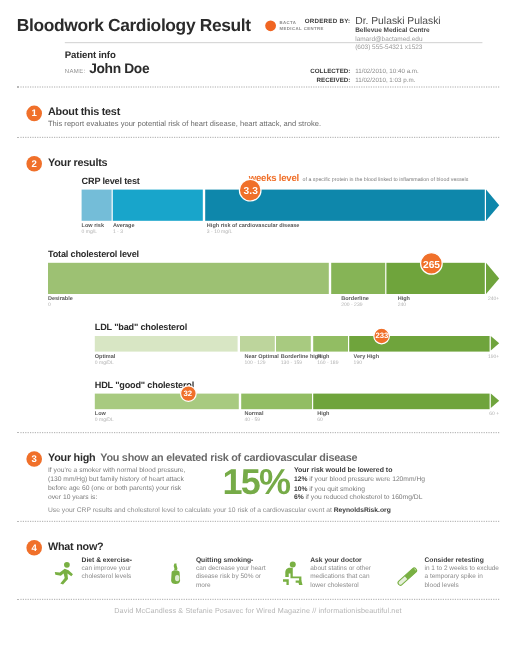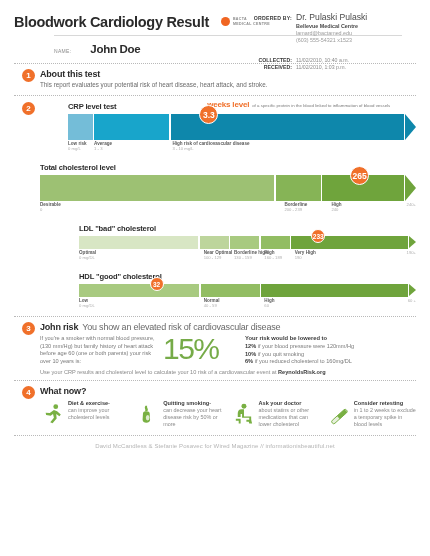--- a/index.html
+++ b/index.html
@@ -44,40 +44,40 @@
   .ob-row { display: flex; font-size: 5.2px; line-height: 7px; }
   .ob-row .k { width: 46px; text-align: right; padding-right: 4px; font-weight: bold; color: #3a3a3a; }
   .ob-row .v { color: #8a8a8a; }
   .collected-grp { position: absolute; right: 12px; top: 57px; width: 168px; }
 
   .hr-thin { border-top: 1px solid #d8d8d8; margin: 5px 14px 0 40px; }
   .hr-dot { border-top: 1px dotted #b9b9b9; margin: 0 14px 0 14px; }
 
   .patient { padding: 5px 0 0 40px; }
   .patient h2 { font-size: 8px; font-weight: bold; color: #2b2b2b; letter-spacing: -0.1px; }
-  .p-name-row { display: flex; align-items: baseline; margin-top: 2px; gap: 16px; }
+  .p-name-row { display: flex; align-items: baseline; margin-top: 2px; }
   .p-lbl { font-size: 5px; color: #8a8a8a; letter-spacing: 0.3px; margin-right: 3px; }
   .p-name { font-size: 11.5px; font-weight: bold; color: #2b2b2b; letter-spacing: -0.3px; }
   .p-meta { display: flex; align-items: baseline; margin-top: 3px; gap: 3px; }
   .p-val { font-size: 6.2px; font-weight: bold; color: #2b2b2b; }
   .p-val.dob { font-size: 7.2px; }
   .gap { width: 6px; }
 
   
   .section { position: relative; padding-left: 40px; padding-right: 14px; }
-  .sec-head { display: flex; align-items: flex-start; margin-top: 5px; }
+  .sec-head { display: flex; align-items: flex-start; margin-top: 15px; }
   .badge {
     position: absolute; left: 22px;
     width: 13px; height: 13px; border-radius: 50%;
     background: #f0702a; color: #fff;
     font-size: 8px; font-weight: bold;
     display: flex; align-items: center; justify-content: center;
   }
   .sec-title { font-size: 9px; font-weight: bold; color: #2b2b2b; letter-spacing: -0.2px; }
-  .sec-sub { font-size: 9px; font-weight: normal; color: #6a6a6a; margin-left: 4px; letter-spacing: -0.2px;}
+  .sec-sub { font-size: 9px; font-weight: bold; color: #6a6a6a; margin-left: 4px; letter-spacing: -0.2px;}
   .sec-desc { font-size: 6.3px; color: #6a6a6a; margin-top: 2px; line-height: 8px; }
 
   
   .chart-title { font-size: 7.6px; font-weight: bold; color: #2b2b2b; margin-bottom: 3px; letter-spacing: -0.15px; }
   .bar-wrap { position: relative; }
   .bar { display: flex; height: 26px; position: relative; }
   .seg { height: 100%; margin-right: 1.5px; }
   .seg:last-child { margin-right: 0; }
   .arrow-cap {
     width: 0; height: 0; flex: 0 0 auto;
@@ -107,22 +107,22 @@
   }
   .yl-strong { font-size: 8px; font-weight: bold; color: #f0702a; letter-spacing: -0.2px; }
   .yl-rest { font-size: 4.4px; color: #7a7a7a; margin-left: 3px; }
 
   .indent { margin-left: 39px; }
 
   
   .risk-body { display: flex; margin-top: 3px; }
   .risk-left { width: 123px; font-size: 5.6px; color: #7a7a7a; line-height: 7.6px; }
   .risk-pct {
-    width: 78px; text-align: left;
-    font-size: 30px; font-weight: normal; color: #76ab48;
+    width: 78px; text-align: right;
+    font-size: 30px; font-weight: bold; color: #76ab48;
     letter-spacing: -1.5px; line-height: 32px; margin-top: -2px;
   }
   .risk-right { flex: 1; padding-left: 4px; }
   .risk-right h4 { font-size: 5.8px; font-weight: bold; color: #3a3a3a; margin-bottom: 2px; }
   .risk-right li { list-style: none; font-size: 5.6px; color: #7a7a7a; line-height: 7.6px; }
   .risk-right li b { color: #3a3a3a; }
   .risk-foot { font-size: 5.6px; color: #8a8a8a; margin-top: 3px; }
   .risk-foot b { color: #3a3a3a; }
 
   
@@ -173,20 +173,21 @@
       </div>
       <div class="ob-row">
         <div class="k">RECEIVED:</div>
         <div class="v">11/02/2010, 1:03 p.m.</div>
       </div>
     </div>
 
     <div class="hr-thin"></div>
 
     <div class="patient">
+      <h2>Patient info</h2>
       <div class="p-name-row">
         <span class="p-lbl">NAME:</span>
         <span class="p-name">John Doe</span>
       </div>
     </div>
   </div>
 
   <div style="height:8px"></div>
   <div class="hr-dot"></div>
 
@@ -196,20 +197,23 @@
       <span class="sec-title">About this test</span>
     </div>
     <div class="sec-desc">This report evaluates your potential risk of heart disease, heart attack, and stroke.</div>
   </div>
 
   <div style="height:6px"></div>
   <div class="hr-dot"></div>
 
   <div class="section" style="margin-top:5px;">
     <div class="badge">2</div>
+    <div class="sec-head">
+      <span class="sec-title">Your results</span>
+    </div>
 
     <div id="charts" style="margin-top:6px;">
         <div class="bar-wrap " style="margin-top: 4px; padding-left: 28px;">
           <div class="chart-title">CRP level test</div>
           <div class="yourlevel" style="left: 44.5%; top: -2px;">
             <span class="yl-strong">weeks level</span>
             <span class="yl-rest">of a specific protein in the blood linked to inflammation of blood vessels</span>
           </div>
           <div class="bar">
             <div class="seg" style="width: 7.5%; background: rgb(116, 189, 216);"></div>
@@ -326,21 +330,21 @@
         </div>
       </div>
   </div>
 
   <div style="height:4px"></div>
   <div class="hr-dot"></div>
 
   <div class="section" style="margin-top:5px;">
     <div class="badge">3</div>
     <div class="sec-head">
-      <span class="sec-title">John risk</span>
+      <span class="sec-title">Your high</span>
       <span class="sec-sub">You show an elevated risk of cardiovascular disease</span>
     </div>
     <div class="risk-body">
       <div class="risk-left">If you're a smoker with normal blood pressure, (130 mm/Hg) but family history of heart attack before age 60 (one or both parents) your risk over 10 years is:</div>
       <div class="risk-pct">15%</div>
       <div class="risk-right">
         <h4>Your risk would be lowered to</h4>
         <ul id="risk-items">
             <li><b>12%</b> <span>if your blood pressure were 120mm/Hg</span></li>
             <li><b>10%</b> <span>if you quit smoking</span></li>

